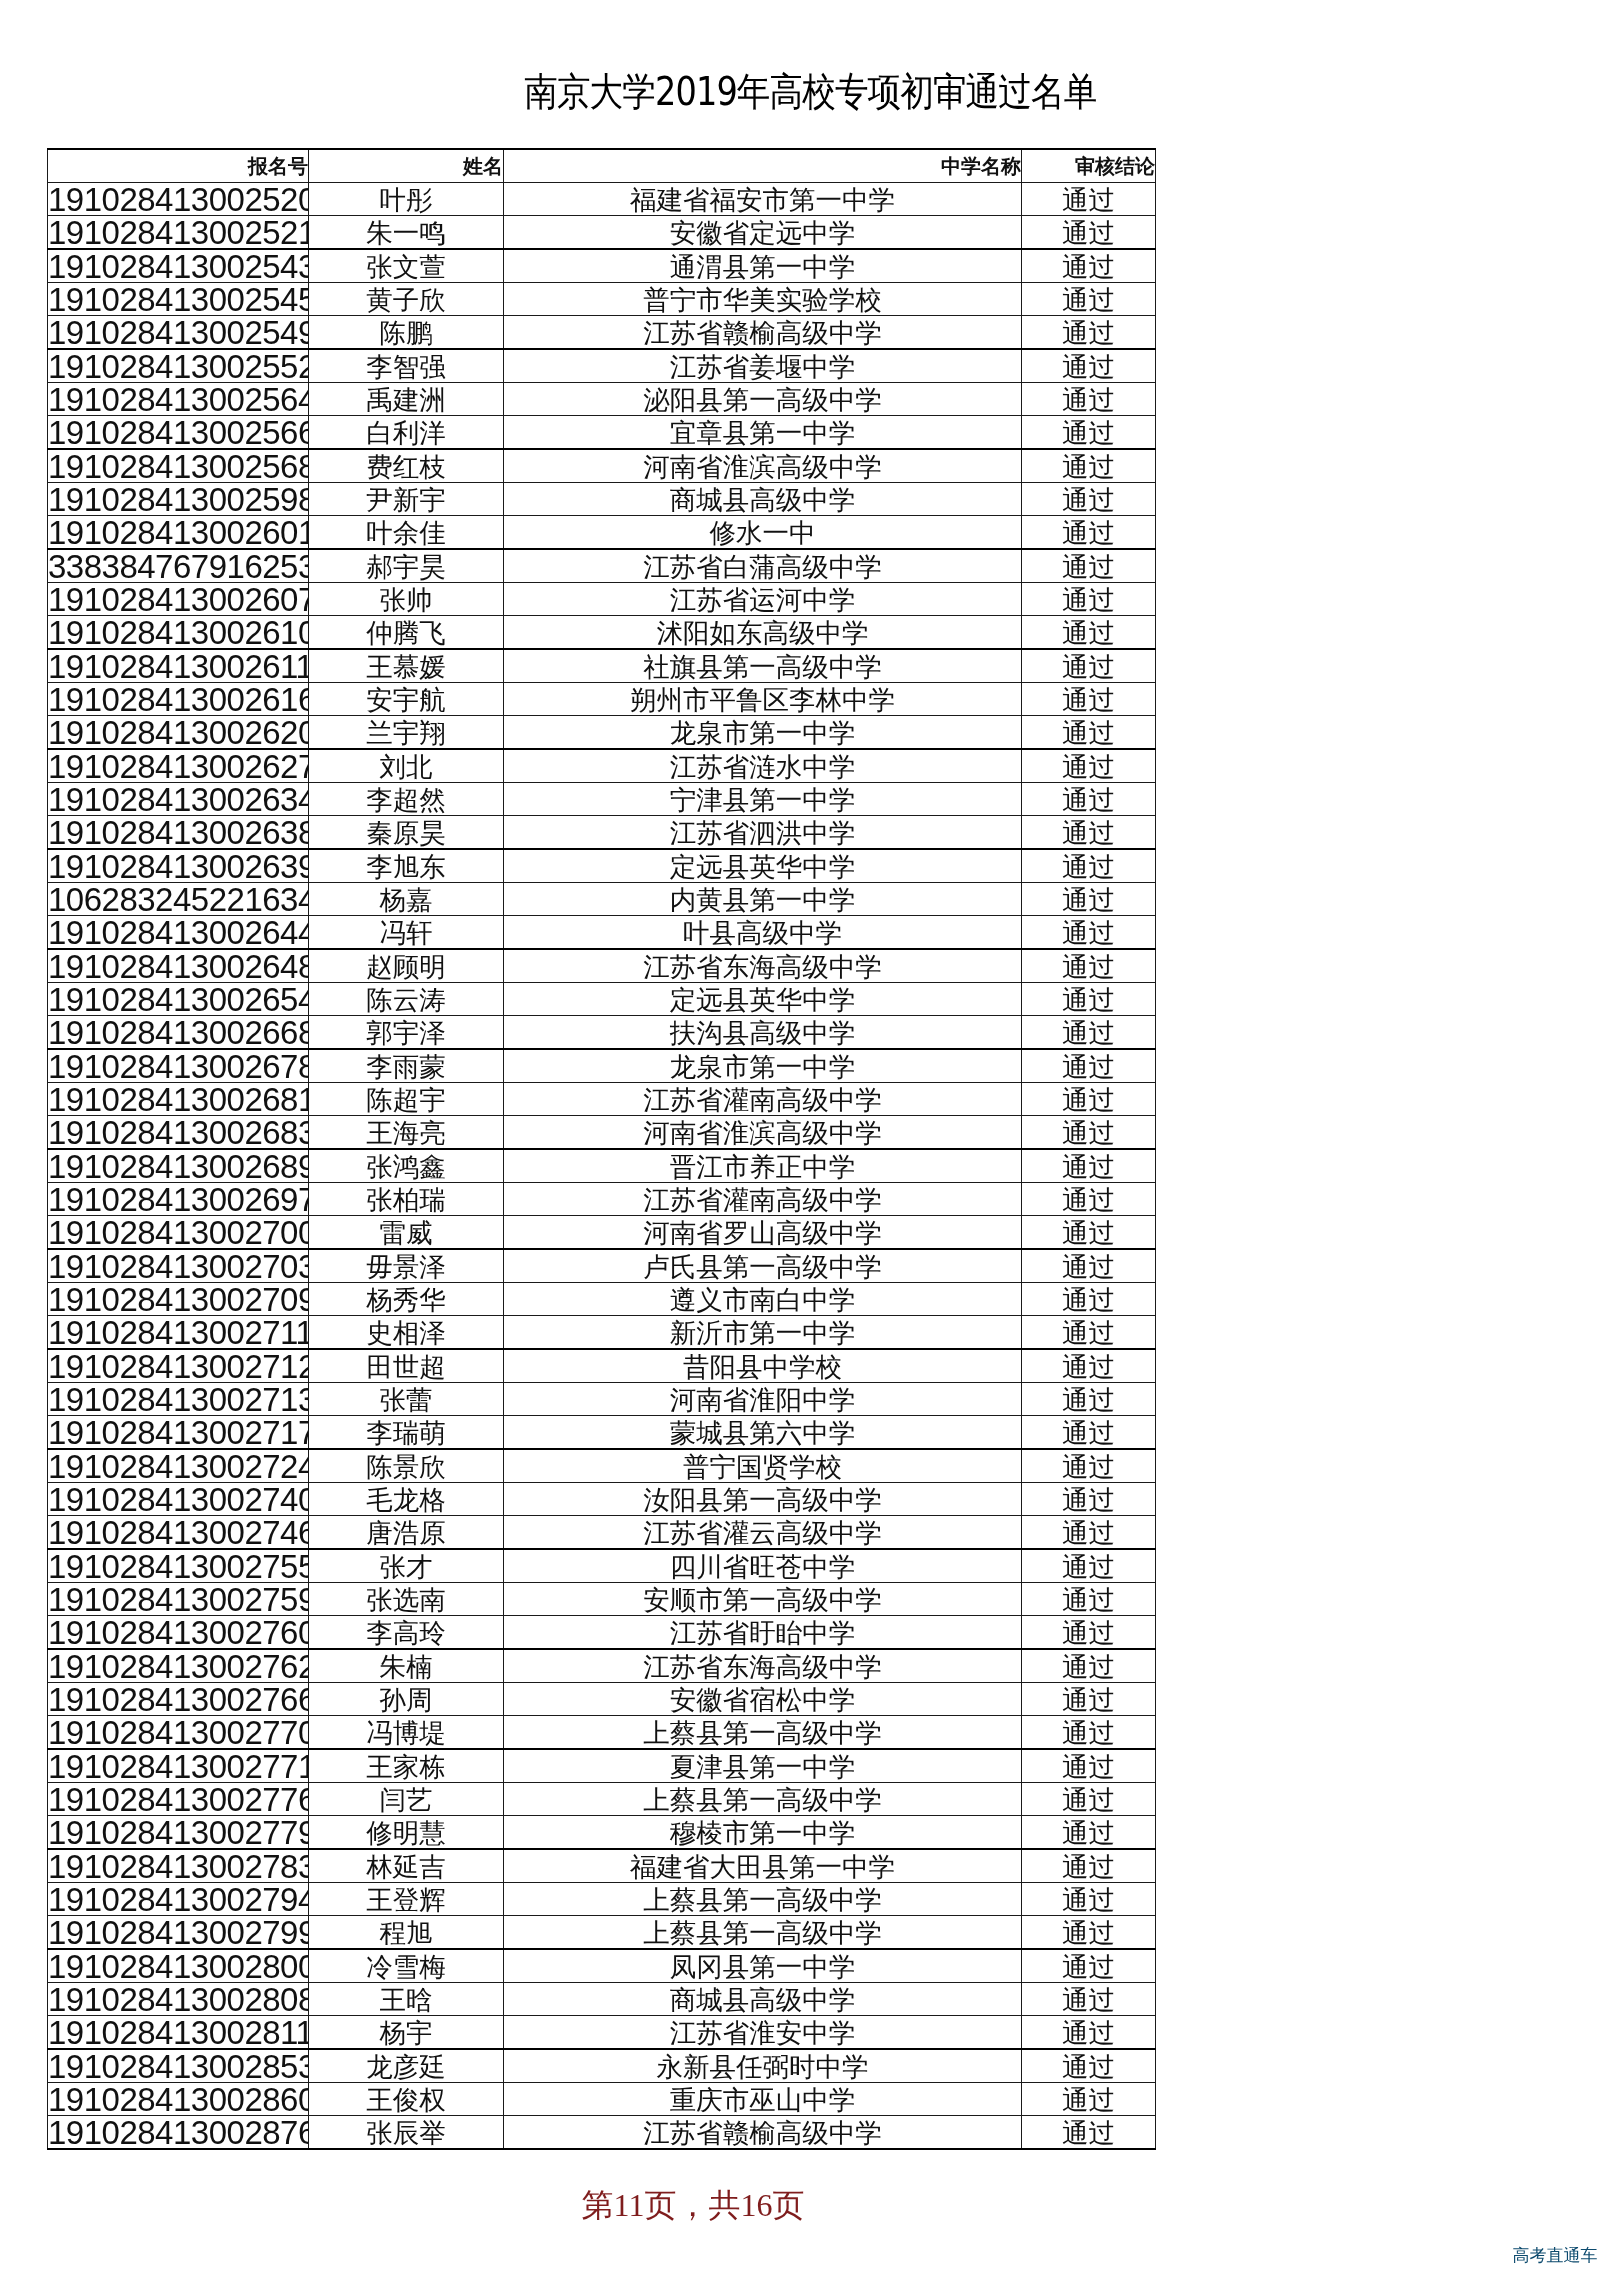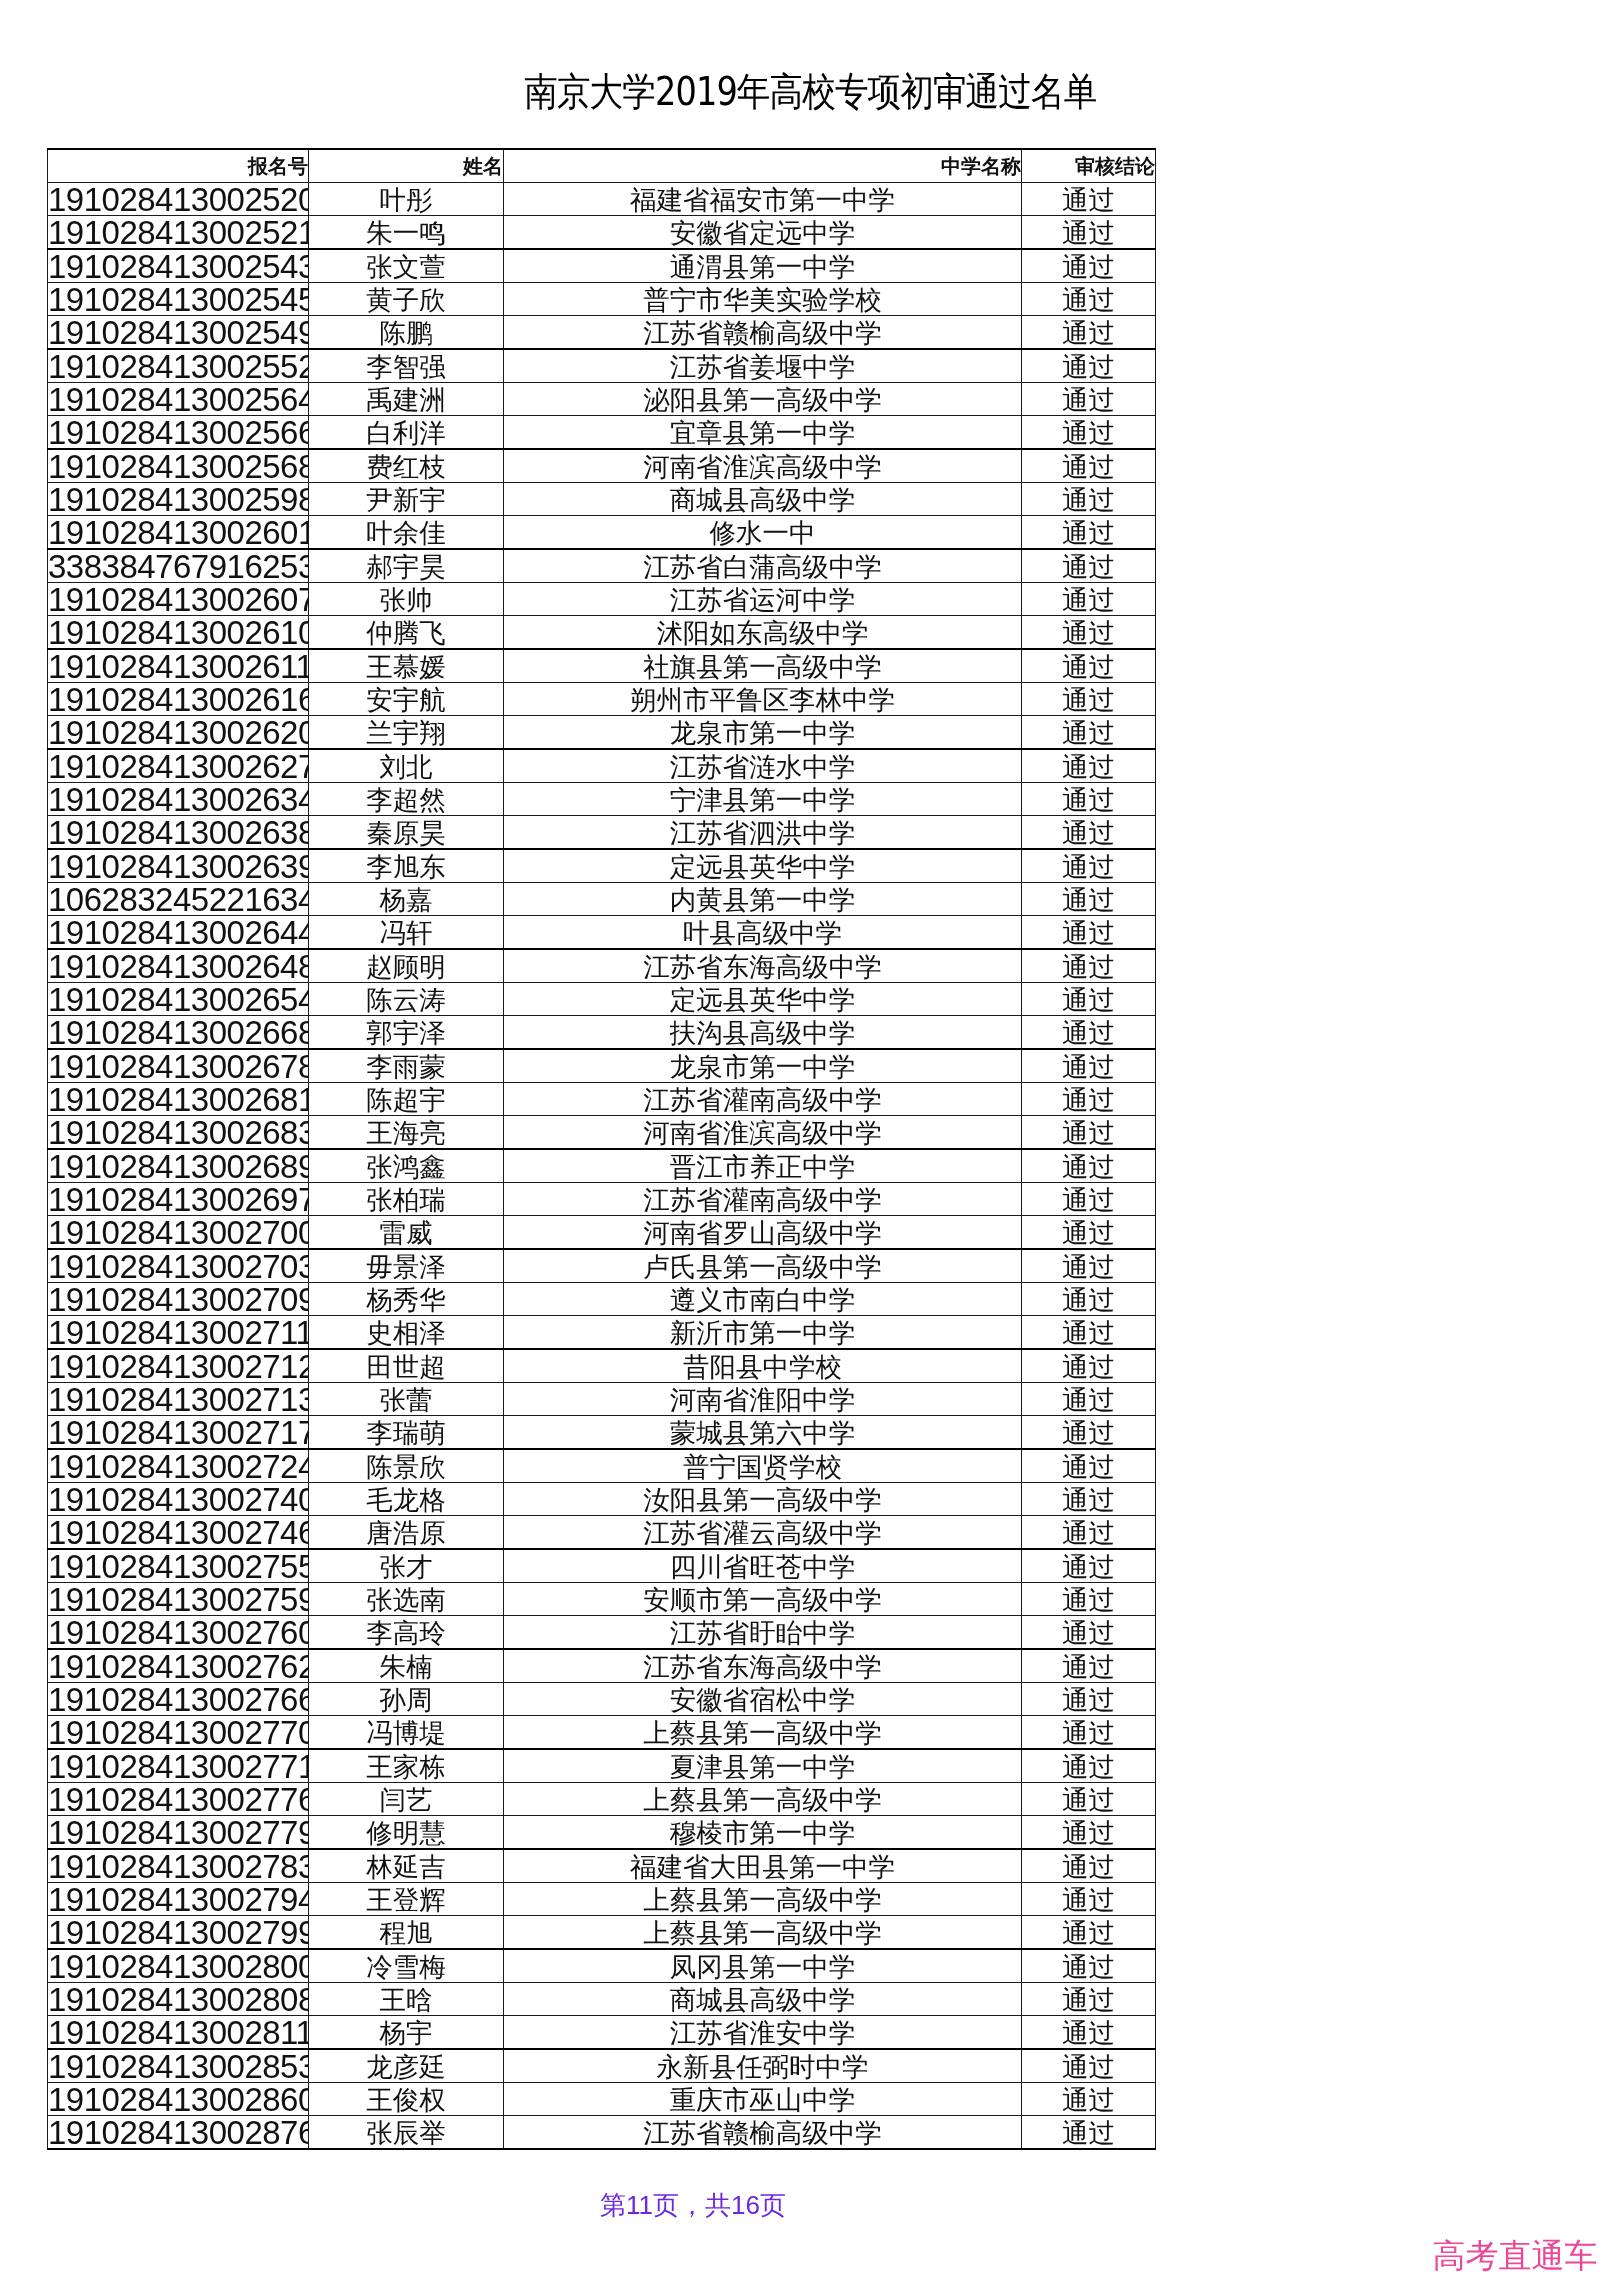--- a/index.html
+++ b/index.html
@@ -30,27 +30,27 @@
     font-family: Liberation Sans, sans-serif; font-size: 33px; letter-spacing: -0.5px;
   }
   table.roster td.nm, table.roster td.sc, table.roster td.rs {
     font-size: 26.5px;
   }
   table.roster tr.thick td { border-bottom: 2.9px solid #000; }
   table.roster tbody tr:last-child td { border-bottom: 2.9px solid #000; }
   col.c1 { width: 261px; } col.c2 { width: 195px; } col.c3 { width: 518px; } col.c4 { width: 134px; }
   .footer {
     position: absolute; left: 0; width: 1621px; top: 2188px;
-    text-align: center; font-size: 26px; line-height: 35px; color: #6d28d9;
-    font-family: Liberation Sans, sans-serif;
+    text-align: center; font-size: 32px; line-height: 35px; color: #7f1d1d;
+    font-family: Liberation Serif, serif;
     padding-right: 235px; box-sizing: border-box;
   }
   .watermark {
     position: absolute; right: 23.5px; top: 2241px;
-    font-size: 33px; color: #ec4899; line-height: 29px;
+    font-size: 17px; color: #0c4a6e; line-height: 29px;
   }
 </style>
 </head>
 <body>
 
 <div class="title">南京大学2019年高校专项初审通过名单</div>
 
 <table class="roster">
   <colgroup>
       <col class="c1">

